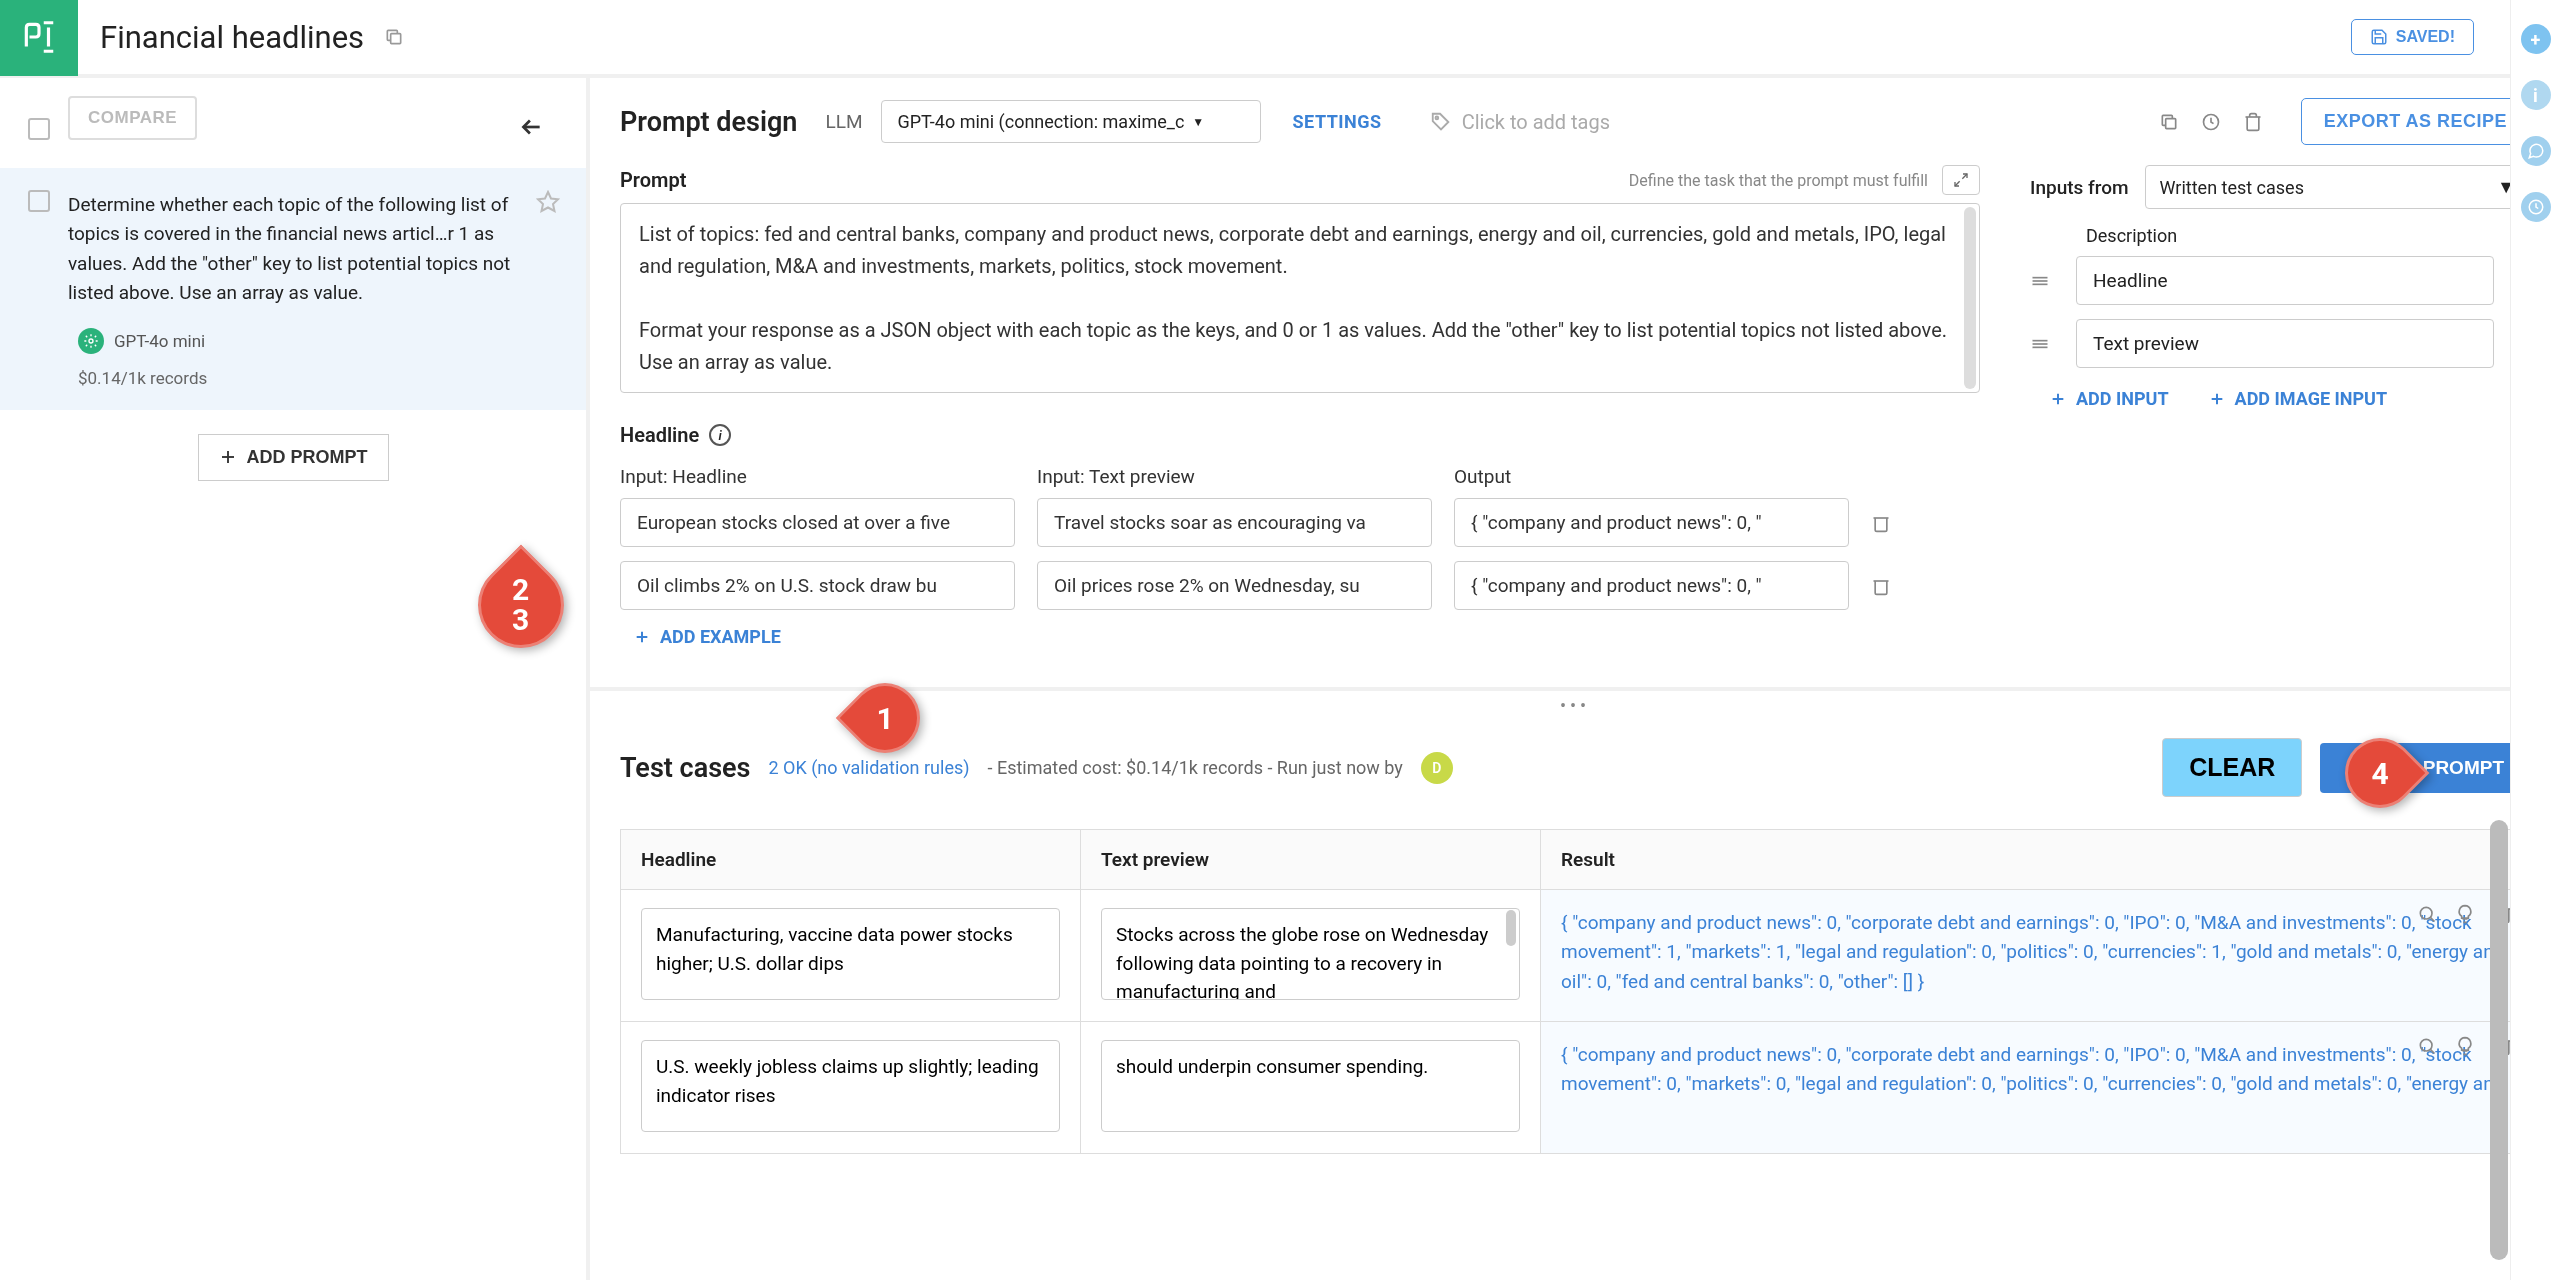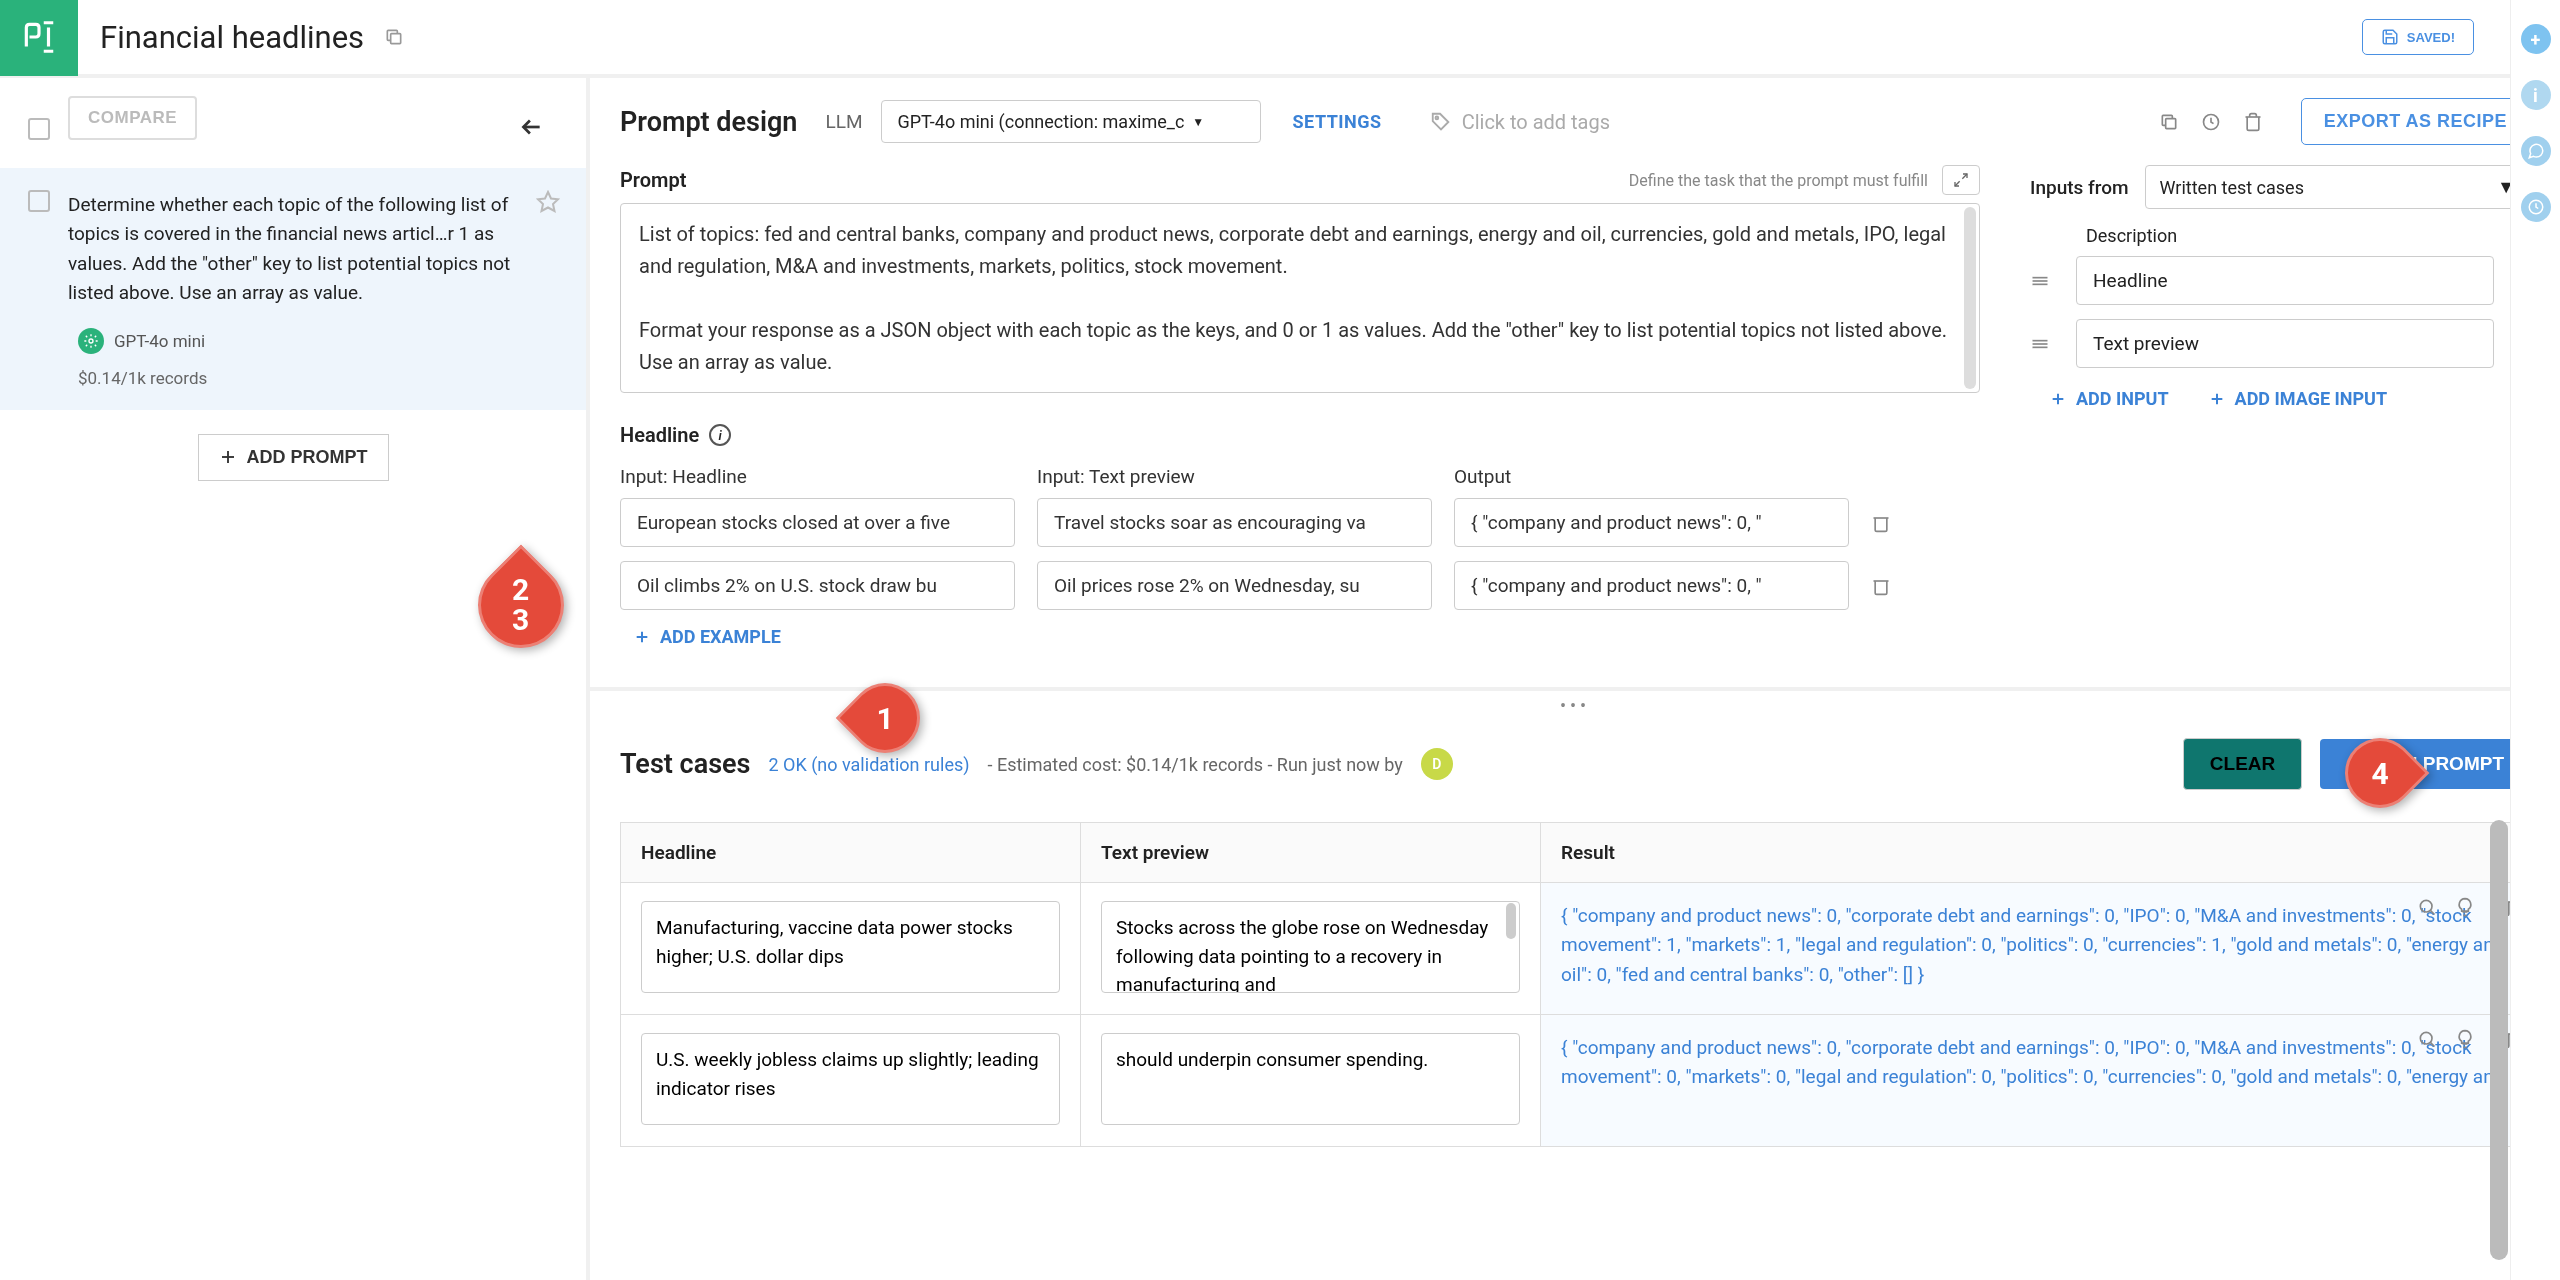--- a/index.html
+++ b/index.html
@@ -6,21 +6,21 @@
 body { font-family: -apple-system, BlinkMacSystemFont, "Segoe UI", Roboto, sans-serif; font-size: 14px; color: #222; background: #fff; overflow: hidden; }
 
 .app { display: flex; flex-direction: column; height: 1280px; width: 2560px; position: relative; }
 
 
 .header { display: flex; align-items: center; padding: 0 20px 0 0; height: 78px; border-bottom: 4px solid #f0f0f0; position: relative; }
 .logo { width: 78px; height: 78px; background: #2ab27b; color: #fff; display: flex; align-items: center; justify-content: center; font-size: 36px; font-weight: 500; }
 .page-title { font-size: 31px; font-weight: 400; margin-left: 22px; color: #222; }
 .copy-ic { margin-left: 20px; color: #999; }
 .spacer { flex: 1; }
-.saved-btn { border: 1.5px solid #4a90e2; color: #4a90e2; background: #fff; padding: 8px 18px; border-radius: 5px; font-size: 13px; font-weight: 600; display: flex; align-items: center; gap: 8px; }
+.saved-btn { border: 1.5px solid #4a90e2; color: #4a90e2; background: #fff; padding: 8px 18px; border-radius: 5px; font-size: 16px; font-weight: 600; display: flex; align-items: center; gap: 8px; }
 .arrow-left-top { margin-left: 40px; font-size: 28px; color: #333; }
 
 
 .main { display: flex; flex: 1; overflow: hidden; }
 
 
 .sidebar { width: 590px; border-right: 4px solid #f0f0f0; display: flex; flex-direction: column; }
 .sidebar-top { padding: 18px 32px 0 28px; display: flex; align-items: flex-end; gap: 18px; }
 .compare-btn { border: 2px solid #ddd; color: #bbb; background: #fff; padding: 10px 18px; font-size: 17px; font-weight: 700; border-radius: 4px; letter-spacing: 0.5px; }
 .back-arr { font-size: 28px; color: #333; margin-left: auto; margin-right: 10px; }
@@ -89,21 +89,21 @@
 .add-input-row { display: flex; gap: 40px; margin-top: 20px; margin-left: 20px; }
 .add-input-btn { color: #3b82d6; font-size: 18px; font-weight: 700; display: flex; align-items: center; gap: 10px; }
 
 
 .divider-dots { text-align: center; color: #888; font-size: 18px; padding: 4px 0; letter-spacing: 4px; border-top: 4px solid #f0f0f0; margin-top: 40px; }
 .tc-header { display: flex; align-items: center; padding: 18px 30px; gap: 18px; }
 .tc-title { font-size: 27px; font-weight: 600; }
 .tc-ok { color: #3b82d6; font-size: 18px; }
 .tc-est { color: #666; font-size: 18px; }
 .avatar { width: 32px; height: 32px; background: #c8d948; border-radius: 50%; color: #fff; display: flex; align-items: center; justify-content: center; font-weight: 600; }
-.clear-btn { border: 1.5px solid #ccc; background: #0f766e; padding: 14px 26px; font-size: 19px; font-weight: 700; margin-left: auto; border-radius: 4px; }
+.clear-btn { border: 1.5px solid #ccc; background: #7dd3fc; padding: 14px 26px; font-size: 25px; font-weight: 700; margin-left: auto; border-radius: 4px; }
 .run-btn { background: #3b82d6; color: #fff; border: none; padding: 14px 26px; font-size: 19px; font-weight: 700; display: flex; align-items: center; gap: 12px; border-radius: 4px; }
 
 .tc-table { margin: 14px 30px 0 30px; border: 1.5px solid #ddd; }
 .tc-head-row { display: flex; background: #fafafa; }
 .tc-head-cell { padding: 18px 20px; font-size: 19px; font-weight: 600; border-right: 1.5px solid #ddd; }
 .tc-head-cell.h1 { width: 460px; }
 .tc-head-cell.h2 { width: 460px; }
 .tc-head-cell.h3 { flex: 1; border-right: none; }
 .tc-body-row { display: flex; border-top: 1.5px solid #ddd; }
 .tc-body-cell { padding: 18px 20px; border-right: 1.5px solid #ddd; position: relative; }

